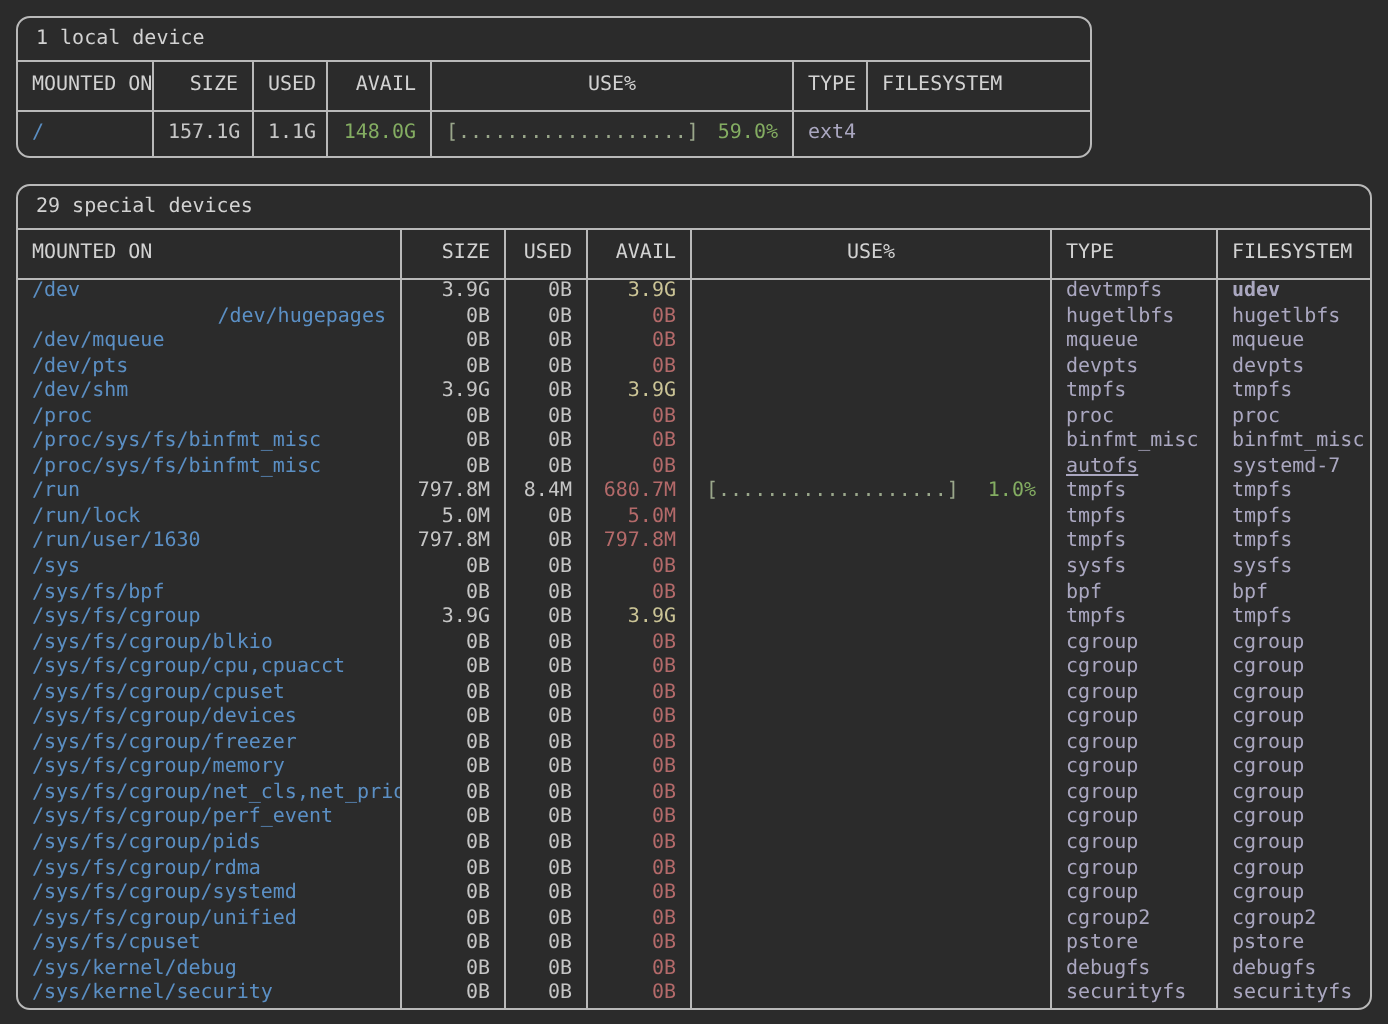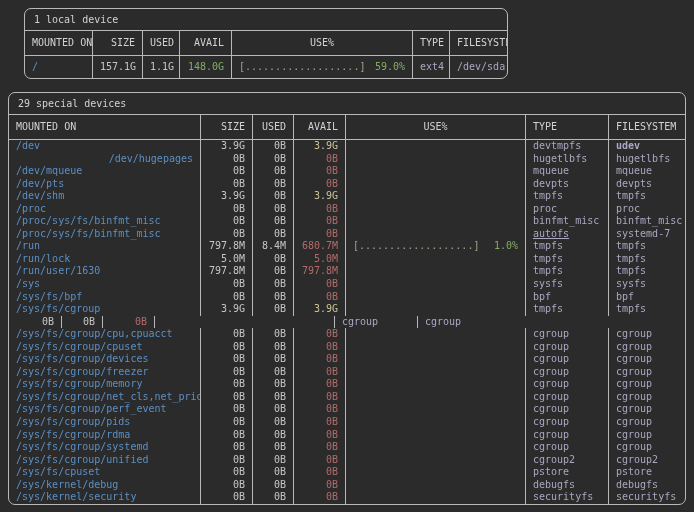--- a/index.html
+++ b/index.html
@@ -40,21 +40,21 @@
   .t1 .row{height:22px;line-height:22px;}
   
   .t2 .c-mount{width:191px;}
   .t2 .c-size{width:52px;}
   .t2 .c-used{width:41px;}
   .t2 .c-avail{width:52px;}
   .t2 .c-use{width:180px;}
   .t2 .c-type{width:83px;}
   .t2 .c-fs{flex:1;}
   .t2 .row{height:12.55px;line-height:12.55px;}
-  #table-local{left:24px;top:8px;width:484px;height:71px;}
+  #table-local{left:8px;top:8px;width:538px;height:71px;}
   #table-special{left:8px;top:92px;width:678px;height:413px;}
 </style>
 </head>
 <body>
 
 <div class="panel t1" id="table-local">
   <div class="panel-title">1 local device</div>
   <div class="hdr">
     <div class="cell c-mount">MOUNTED ON</div>
     <div class="cell c-size">SIZE</div>
@@ -68,21 +68,20 @@
       <div class="row">
         <div class="cell c-mount" style="color: rgb(91, 143, 196);">/</div>
         <div class="cell c-size" style="color: rgb(198, 198, 198);">157.1G</div>
         <div class="cell c-used" style="color: rgb(198, 198, 198);">1.1G</div>
         <div class="cell c-avail" style="color: rgb(132, 173, 98);">148.0G</div>
         <div class="cell c-use">
           <span style="color: rgb(154, 167, 139);">[...................]</span>
           <span style="color: rgb(132, 173, 98);">59.0%</span>
         </div>
         <div class="cell c-type" style="color: rgb(170, 167, 192);">ext4</div>
-        <div class="cell c-fs" style="color: rgb(170, 167, 192);">/dev/sda</div>
       </div>
     </div>
 </div>
 
 <div class="panel t2" id="table-special">
   <div class="panel-title">29 special devices</div>
   <div class="hdr">
     <div class="cell c-mount">MOUNTED ON</div>
     <div class="cell c-size">SIZE</div>
     <div class="cell c-used">USED</div>
@@ -215,20 +214,21 @@
       <div class="row">
         <div class="cell c-mount" style="color: rgb(91, 143, 196);">/sys/fs/cgroup</div>
         <div class="cell c-size" style="color: rgb(198, 198, 198);">3.9G</div>
         <div class="cell c-used" style="color: rgb(198, 198, 198);">0B</div>
         <div class="cell c-avail" style="color: rgb(203, 196, 150);">3.9G</div>
         <div class="cell c-use"></div>
         <div class="cell c-type" style="color: rgb(170, 167, 192);">tmpfs</div>
         <div class="cell c-fs" style="color: rgb(170, 167, 192);">tmpfs</div>
       </div>
       <div class="row">
+        <div class="cell c-mount" style="color: rgb(91, 143, 196);">/sys/fs/cgroup/blkio</div>
         <div class="cell c-size" style="color: rgb(198, 198, 198);">0B</div>
         <div class="cell c-used" style="color: rgb(198, 198, 198);">0B</div>
         <div class="cell c-avail" style="color: rgb(180, 106, 106);">0B</div>
         <div class="cell c-use"></div>
         <div class="cell c-type" style="color: rgb(170, 167, 192);">cgroup</div>
         <div class="cell c-fs" style="color: rgb(170, 167, 192);">cgroup</div>
       </div>
       <div class="row">
         <div class="cell c-mount" style="color: rgb(91, 143, 196);">/sys/fs/cgroup/cpu,cpuacct</div>
         <div class="cell c-size" style="color: rgb(198, 198, 198);">0B</div>

